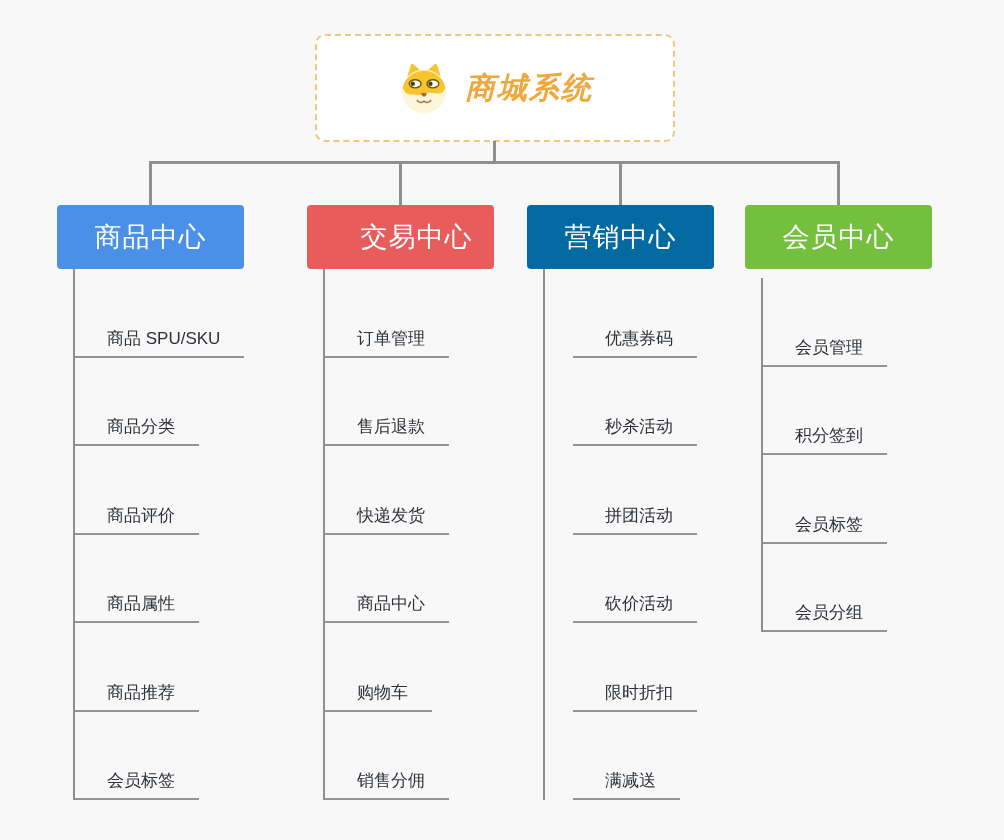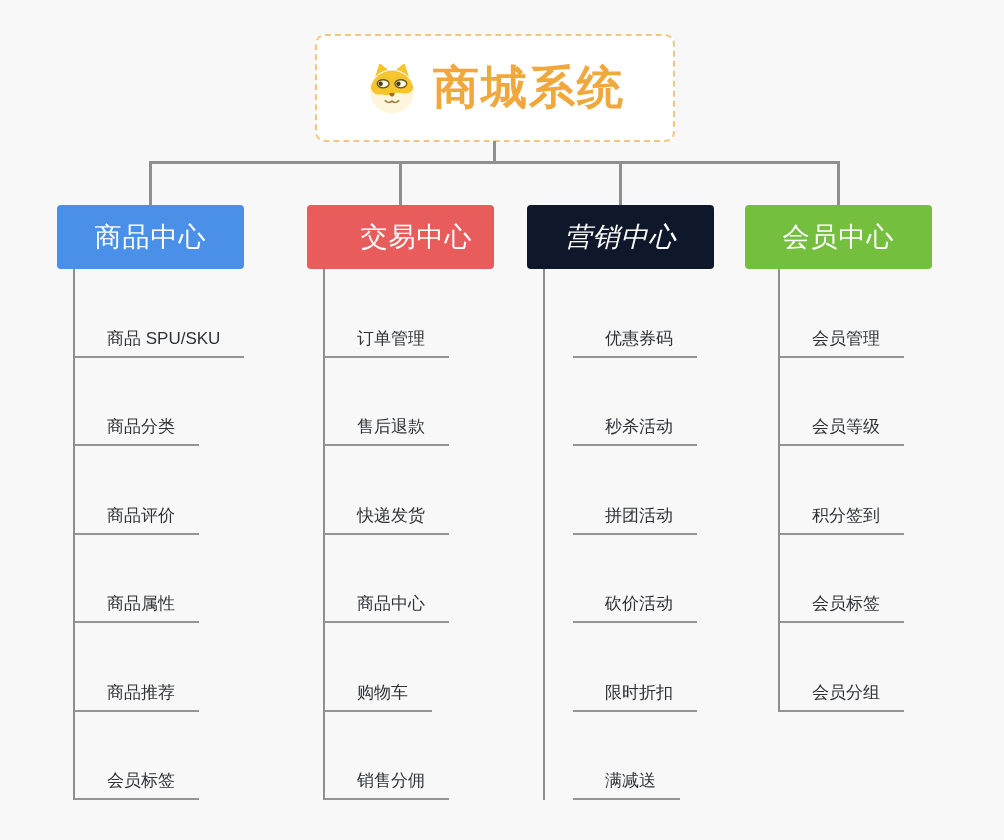--- a/index.html
+++ b/index.html
@@ -13,21 +13,21 @@
 
   
   .root-node {
     position:absolute; left:315px; top:34px; width:360px; height:108px;
     background:#ffffff;
     border:2px dashed #f2c67c;
     border-radius:10px;
     display:flex; align-items:center; justify-content:center; gap:14px;
   }
   .root-title {
-    font-size:46px; font-weight:600; color:#f0a73c; letter-spacing:2px;
+    font-size:30px; font-weight:600; color:#f0a73c; letter-spacing:2px;font-style:italic;
   }
   .doge { width:54px; height:54px; flex:0 0 auto; }
 
   
   .line { position:absolute; background:#8f8f8f; }
   .root-stem   { left:493px; top:141px; width:3px;  height:23px; }
   .spine       { left:149px; top:161px; width:691px; height:3px; }
   .drop        { top:161px; width:3px; height:45px; }
   .drop-1 { left:149px; } .drop-2 { left:399px; } .drop-3 { left:619px; } .drop-4 { left:837px; }
 
@@ -39,21 +39,21 @@
     color:#ffffff; font-size:27px; font-weight:500; letter-spacing:1px;
     cursor:default;
   }
   .bh-1 { left:57px; } .bh-2 { left:307px;padding-left:32px; } .bh-3 { left:527px; } .bh-4 { left:745px; }
 
   
   .column {
     position:absolute; top:269px;
     border-left:2.5px solid #8f8f8f;
   }
-  .col-1 { left:73px; } .col-2 { left:323px; } .col-3 { left:543px;padding-left:28px; } .col-4 { left:778px; }
+  .col-1 { left:73px; } .col-2 { left:323px; } .col-3 { left:543px;padding-left:28px; } .col-4 { left:761px;margin-top:9px; }
   .leaf {
     height:88.5px;
     display:flex; align-items:flex-end;
     width:fit-content;
     padding:0 24px 6px 32px;
     border-bottom:2px solid #949494;
   }
   .leaf-label {
     font-size:17px; color:#2e3237; white-space:nowrap;
   }
@@ -83,21 +83,21 @@
 <div class="line drop drop-2"></div>
 <div class="line drop drop-3"></div>
 <div class="line drop drop-4"></div>
 
 <div class="branch-header bh-1" style="background-color: rgb(74, 143, 232);">
   <span>商品中心</span>
 </div>
 <div class="branch-header bh-2" style="background-color: rgb(232, 92, 92);">
   <span>交易中心</span>
 </div>
-<div class="branch-header bh-3" style="background-color: #0f172a; font-style: italic;">
+<div class="branch-header bh-3" style="background-color: #0369a1;">
   <span>营销中心</span>
 </div>
 <div class="branch-header bh-4" style="background-color: rgb(116, 191, 62);">
   <span>会员中心</span>
 </div>
 
 <div class="column col-1">
   <div class="leaf">
       <span class="leaf-label">商品 SPU/SKU</span>
     </div>
@@ -158,23 +158,20 @@
   <div class="leaf">
       <span class="leaf-label">满减送</span>
     </div>
 </div>
 
 <div class="column col-4">
   <div class="leaf">
       <span class="leaf-label">会员管理</span>
     </div>
   <div class="leaf">
-      <span class="leaf-label">会员等级</span>
-    </div>
-  <div class="leaf">
       <span class="leaf-label">积分签到</span>
     </div>
   <div class="leaf">
       <span class="leaf-label">会员标签</span>
     </div>
   <div class="leaf">
       <span class="leaf-label">会员分组</span>
     </div>
 </div>
 

